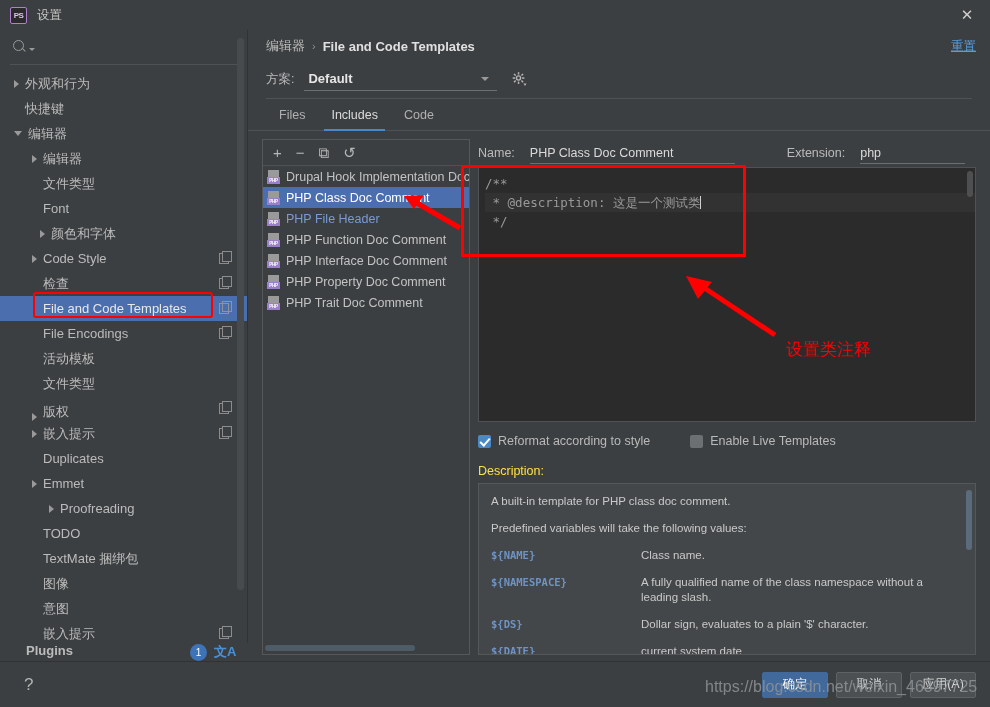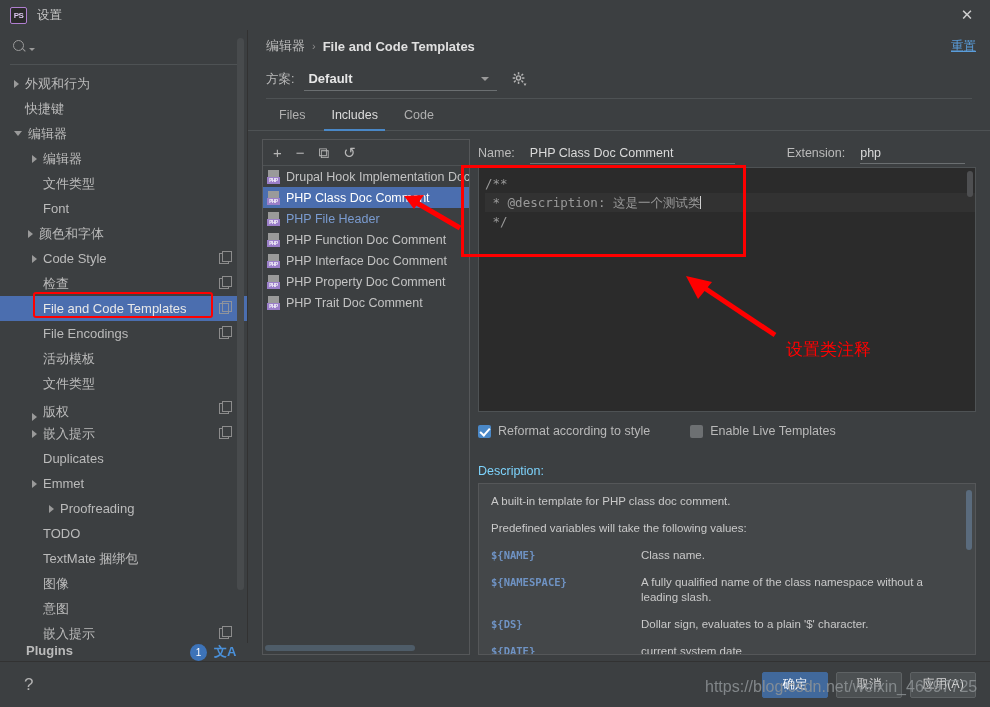--- a/index.html
+++ b/index.html
@@ -344,21 +344,21 @@
   }
   .cbx.on { background: #4a88c7; }
   .cbx.on::after {
     content:''; position:absolute; left:4px; top:1px;
     width:4px;height:8px;border:solid #fff;border-width:0 2px 2px 0;
     transform: rotate(42deg);
   }
   .cbx.off { background: #6d7072; }
   .chk-label { font-size: 12.5px; color: #b9b9b9; margin-right: 40px; }
 
-  .desc-label { font-size: 12.5px; color: #7dd3fc; margin: 18px 0 5px 0; }
+  .desc-label { font-size: 12.5px; color: #fde047; margin: 8px 0 5px 0; }
   .desc-box {
     height: 172px;
     border: 1px solid #555759;
     background: #444749;
     position: relative;
     overflow: hidden;
     padding: 10px 12px;
     font-size: 11.5px;
     color: #c9c9c9;
     line-height: 15px;
@@ -464,21 +464,21 @@
             <span>编辑器</span>
           </div>
           <div class="tree-item" style="padding-left: 32px;">
             <span class="arrow none"></span>
             <span>文件类型</span>
           </div>
           <div class="tree-item" style="padding-left: 32px;">
             <span class="arrow none"></span>
             <span>Font</span>
           </div>
-          <div class="tree-item" style="padding-left: 28px;">
+          <div class="tree-item" style="padding-left: 40px;">
             <span class="arrow right"></span>
             <span>颜色和字体</span>
           </div>
           <div class="tree-item" style="padding-left: 32px;">
             <span class="arrow right"></span>
             <span>Code Style</span>
             <span class="copy-badge"></span>
           </div>
           <div class="tree-item" style="padding-left: 32px;">
             <span class="arrow none"></span>

